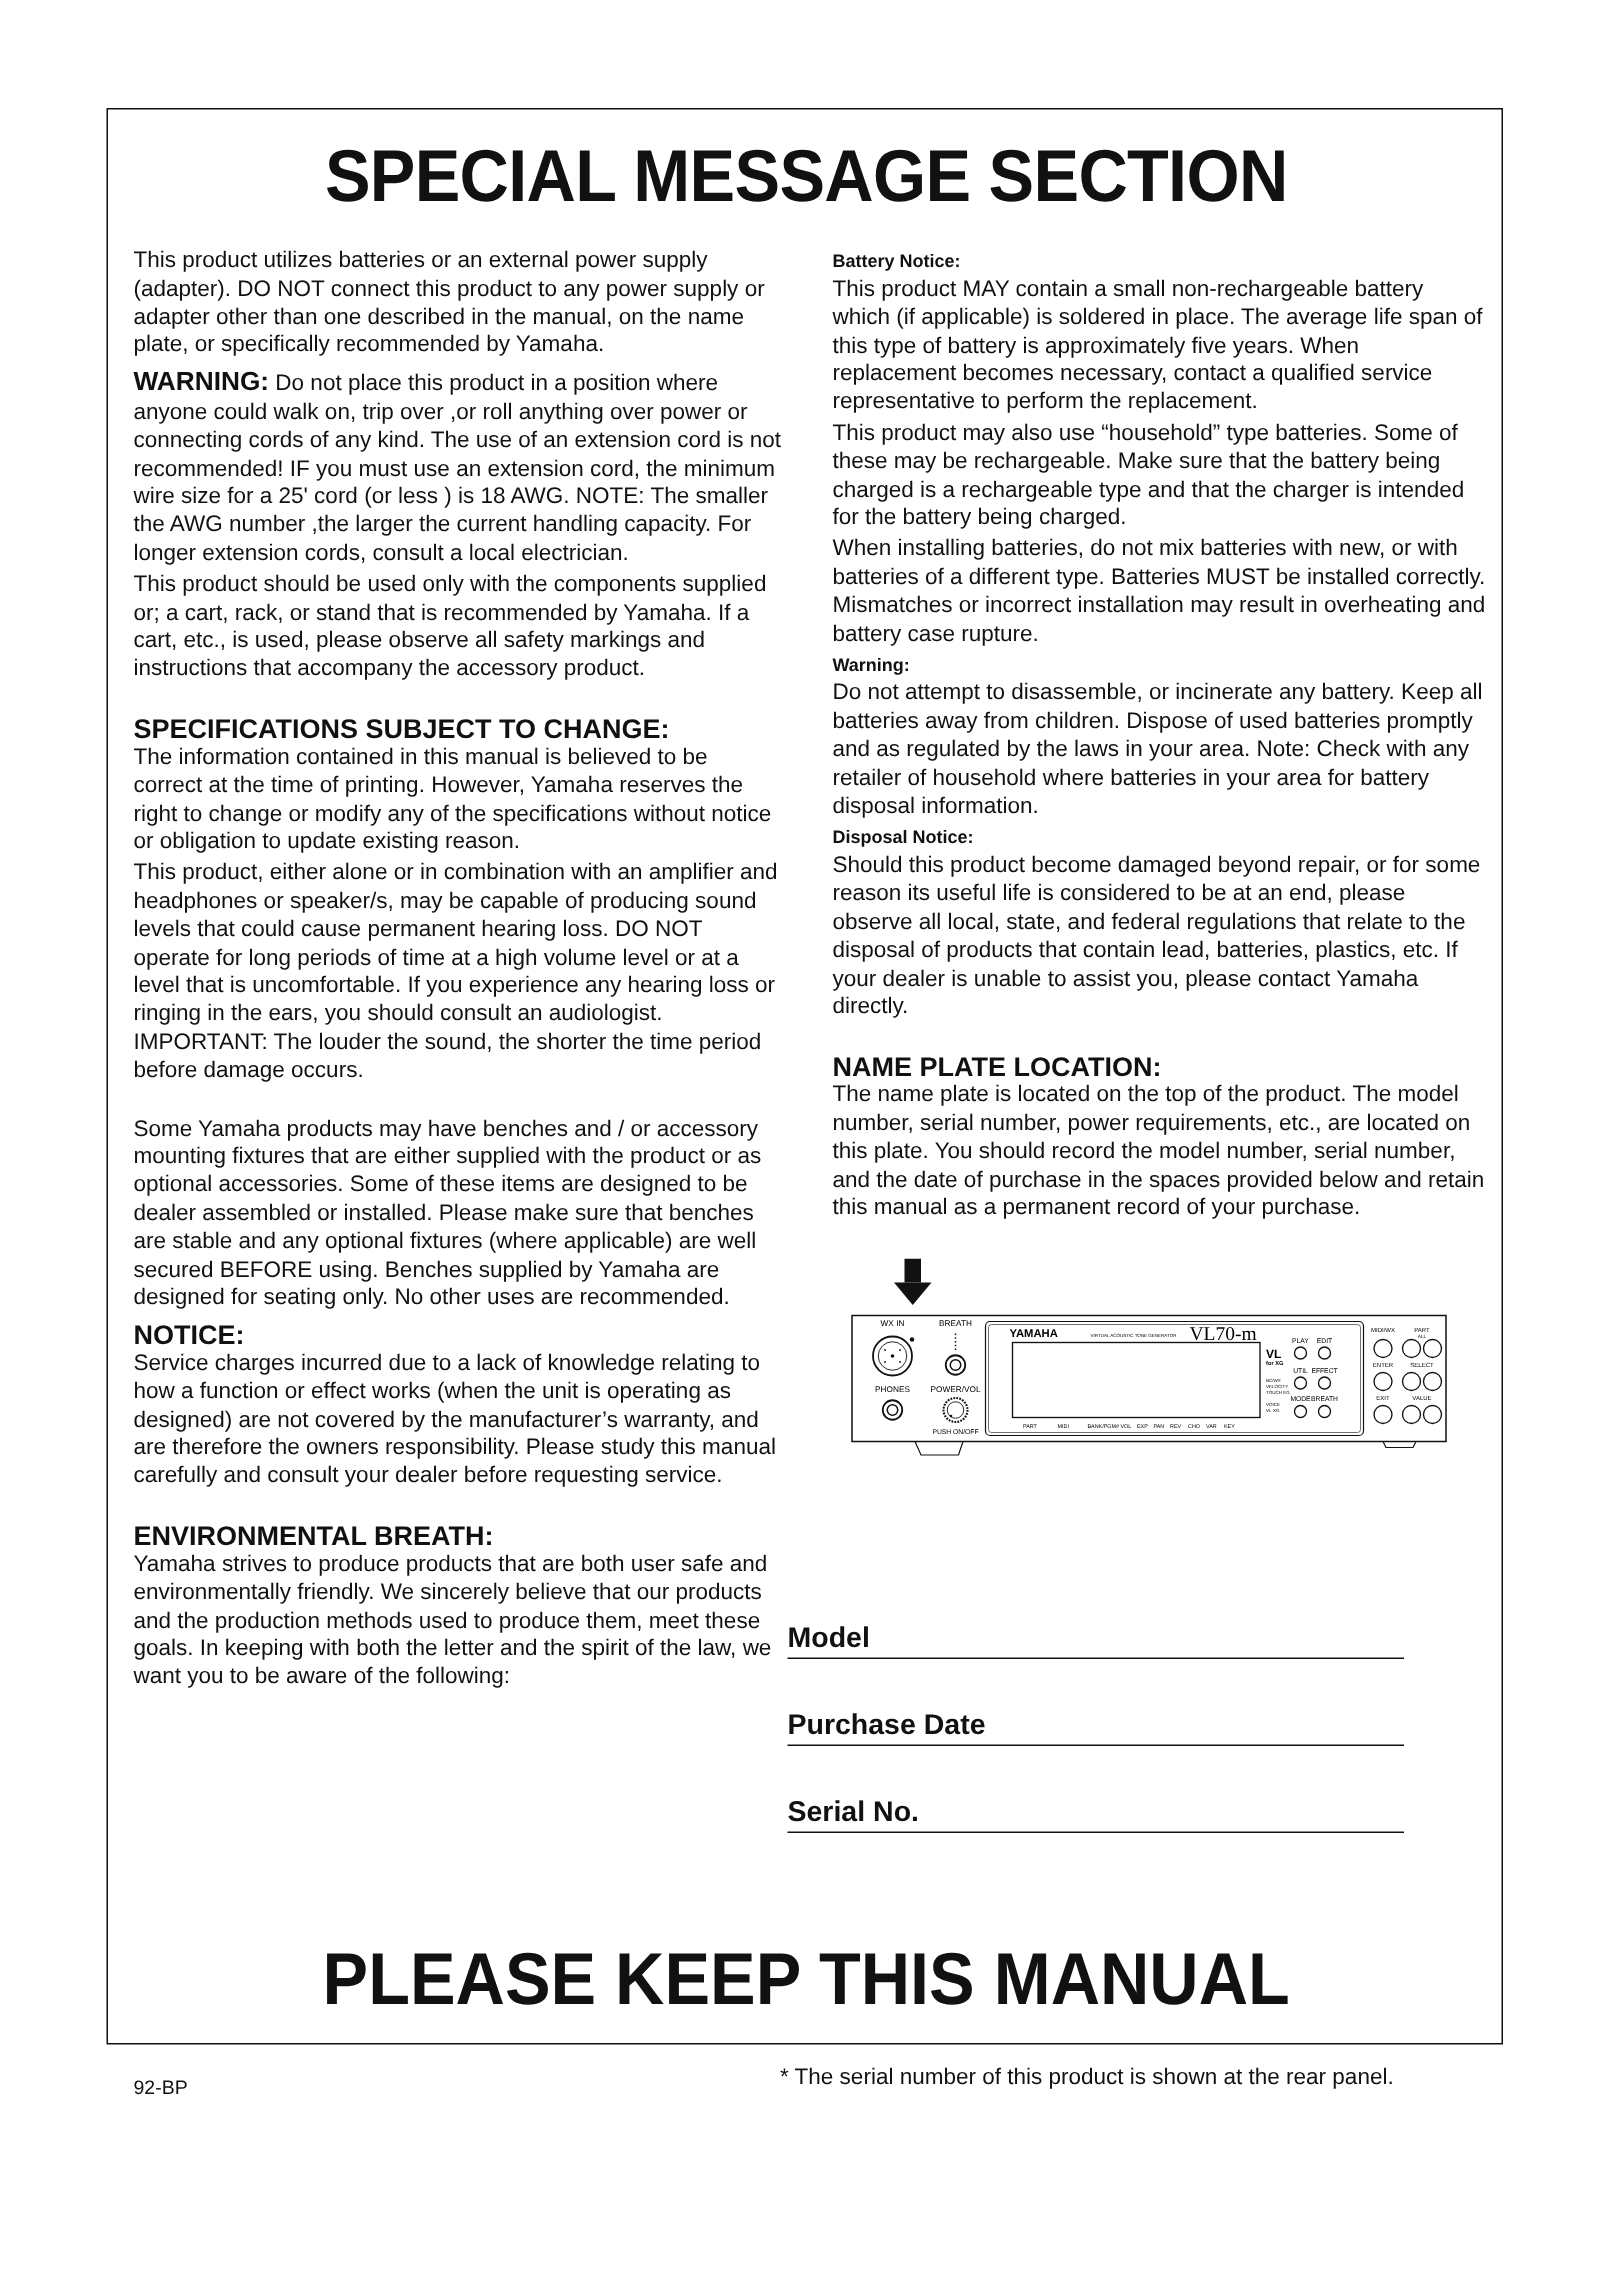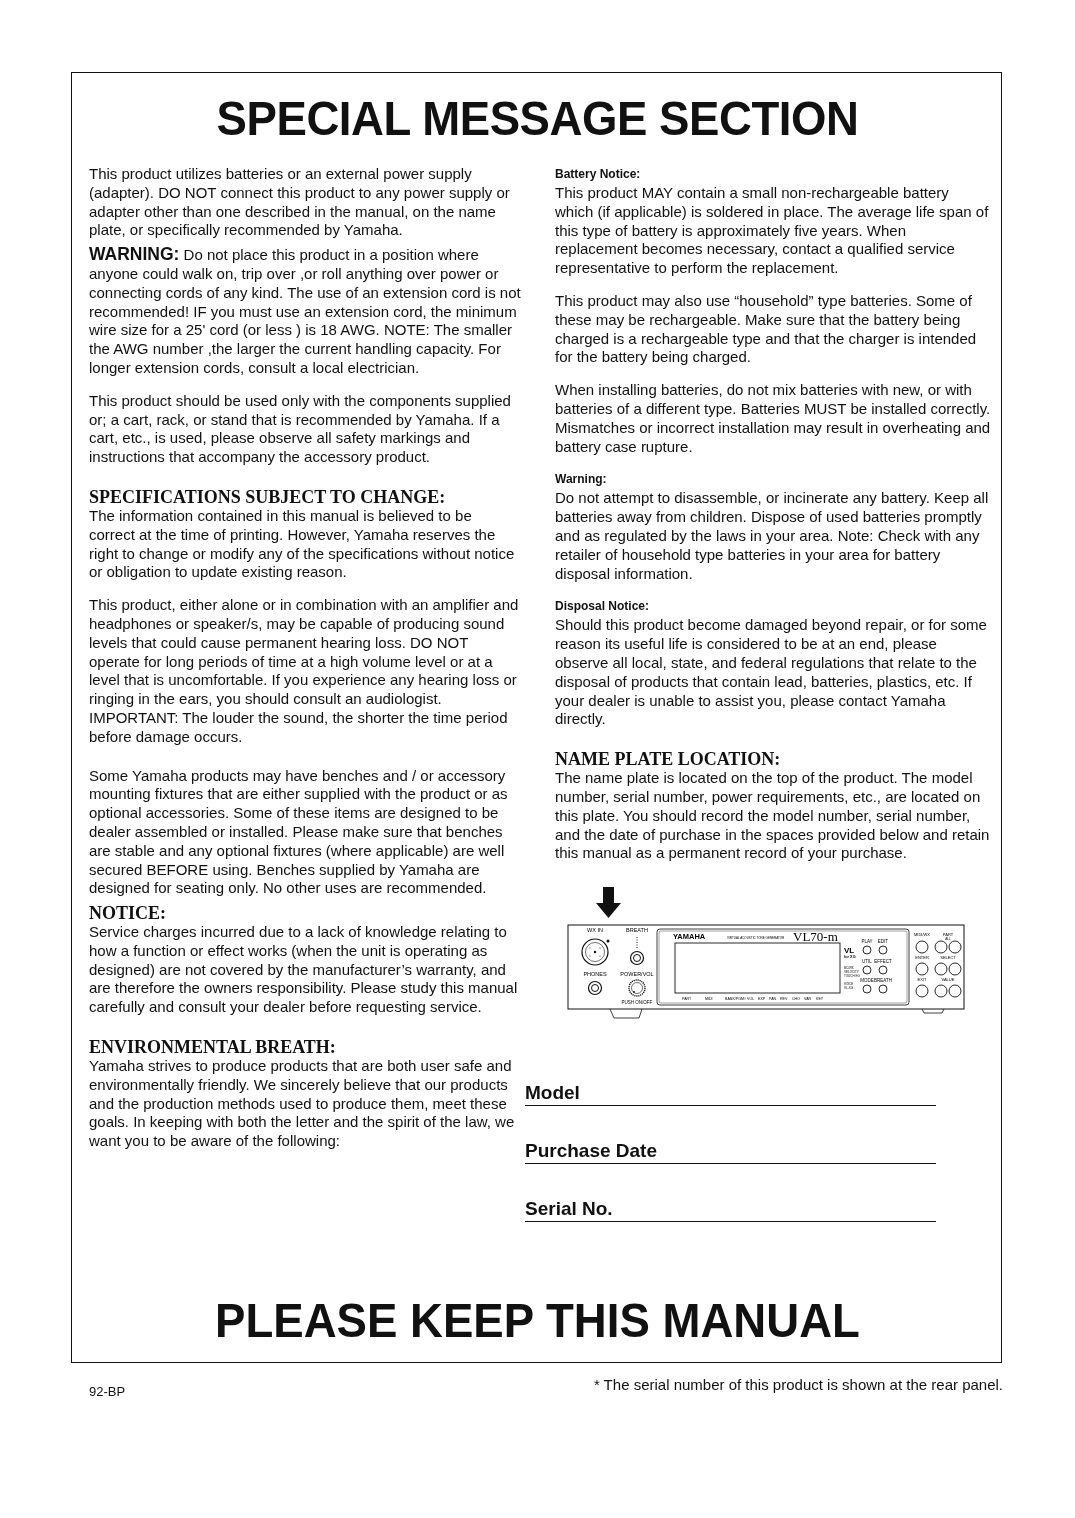--- a/index.html
+++ b/index.html
@@ -4,33 +4,33 @@
 <style>
   html, body { margin: 0; padding: 0; background: #ffffff; }
   body { width: 1075px; height: 1518px; position: relative; font-family: "Liberation Sans", sans-serif; color: #111; }
   .frame { position: absolute; left: 71px; top: 72px; width: 931px; height: 1291px; border: 1.5px solid #111; box-sizing: border-box; }
   .title { position: absolute; left: 0; top: 90px; width: 1075px; text-align: center; font-weight: bold; font-size: 49px; letter-spacing: -0.5px; transform: scaleX(0.93); transform-origin: center; }
   .col { position: absolute; font-size: 15px; line-height: 18.8px; }
   .col-left { left: 89px; top: 165px; width: 432px; }
   .col-right { left: 555px; top: 165px; width: 436px; }
   p { margin: 0; }
   .gap-s { margin-top: 5px; }
-  .gap-m { margin-top: 14px; }
+  .gap-m { margin-top: 2px; }
   .gap-l { margin-top: 20px; }
-  .h-big { font-weight: bold; font-size: 18px; line-height: 20px; font-family: Liberation Serif, serif; }
+  .h-big { font-weight: bold; font-size: 18px; line-height: 20px; }
   .h-med { font-weight: bold; font-size: 12px; line-height: 19px; }
   .warn-lead { font-weight: bold; font-size: 17.5px; }
   .device { position: relative; width: 420px; height: 140px; margin-top: 24px; margin-left: 2px; }
   .fields { position: absolute; left: 525px; top: 1082px; width: 411px; }
   .field { position: relative; height: 58px; }
   .field-label { font-weight: bold; font-size: 19px; line-height: 22px; display: block; }
   .field-line { position: absolute; left: 0; right: 0; top: 23px; height: 0; border-bottom: 1.3px solid #111; }
   .keep { position: absolute; left: 0; top: 1292px; width: 1075px; text-align: center; font-weight: bold; font-size: 49px; transform: scaleX(0.93); transform-origin: center; }
   .code { position: absolute; left: 89px; top: 1340px; font-size: 13px; margin-top: 44px; }
-  .footnote { position: absolute; left: 520px; top: 1376px; width: 483px; text-align: right; font-size: 15px; }
+  .footnote { position: absolute; left: 520px; top: 1376px; width: 483px; text-align: left; font-size: 15px; }
 </style>
 </head>
 <body>
 
 <div class="frame"></div>
 
 <div class="title">SPECIAL MESSAGE SECTION</div>
 
 <div class="col col-left">
   <p>This product utilizes batteries or an external power supply (adapter). DO NOT connect this product to any power supply or adapter other than one described in the manual, on the name plate, or specifically recommended by Yamaha.</p>
@@ -46,21 +46,21 @@
   <div class="h-big gap-l">ENVIRONMENTAL BREATH:</div>
   <p>Yamaha strives to produce products that are both user safe and environmentally friendly. We sincerely believe that our products and the production methods used to produce them, meet these goals. In keeping with both the letter and the spirit of the law, we want you to be aware of the following:</p>
 </div>
 
 <div class="col col-right">
   <div class="h-med">Battery Notice:</div>
   <p>This product MAY contain a small non-rechargeable battery which (if applicable) is soldered in place. The average life span of this type of battery is approximately five years. When replacement becomes necessary, contact a qualified service representative to perform the replacement.</p>
   <p class="gap-m">This product may also use “household” type batteries. Some of these may be rechargeable. Make sure that the battery being charged is a rechargeable type and that the charger is intended for the battery being charged.</p>
   <p class="gap-m">When installing batteries, do not mix batteries with new, or with batteries of a different type. Batteries MUST be installed correctly. Mismatches or incorrect installation may result in overheating and battery case rupture.</p>
   <div class="h-med gap-m">Warning:</div>
-  <p>Do not attempt to disassemble, or incinerate any battery. Keep all batteries away from children. Dispose of used batteries promptly and as regulated by the laws in your area. Note: Check with any retailer of household type batteries in your area for battery disposal information.</p>
+  <p>Do not attempt to disassemble, or incinerate any battery. Keep all batteries away from children. Dispose of used batteries promptly and as regulated by the laws in your area. Note: Check with any retailer of household where batteries in your area for battery disposal information.</p>
   <div class="h-med gap-m">Disposal Notice:</div>
   <p>Should this product become damaged beyond repair, or for some reason its useful life is considered to be at an end, please observe all local, state, and federal regulations that relate to the disposal of products that contain lead, batteries, plastics, etc. If your dealer is unable to assist you, please contact Yamaha directly.</p>
   <div class="h-big gap-l">NAME PLATE LOCATION:</div>
   <p>The name plate is located on the top of the product. The model number, serial number, power requirements, etc., are located on this plate. You should record the model number, serial number, and the date of purchase in the spaces provided below and retain this manual as a permanent record of your purchase.</p>
 
   <div class="device">
     <svg width="420" height="140" viewBox="0 0 420 140" font-family="Liberation Sans, sans-serif">
 
       <g>
         <rect x="46" y="0" width="11" height="16" fill="#111"></rect>

